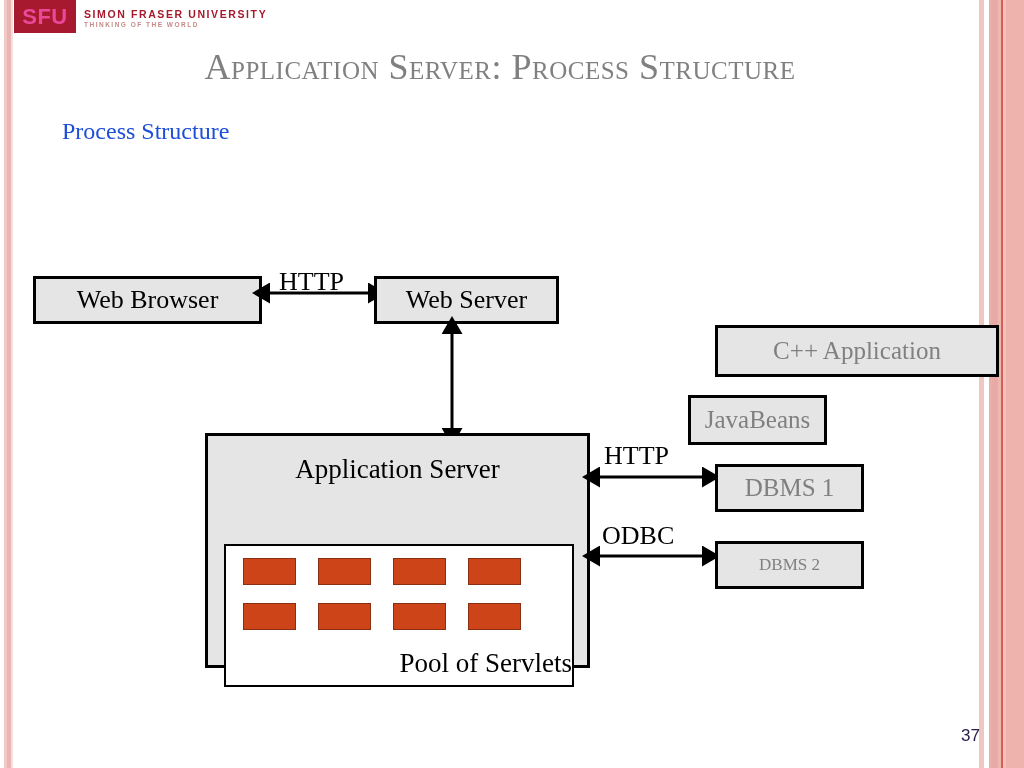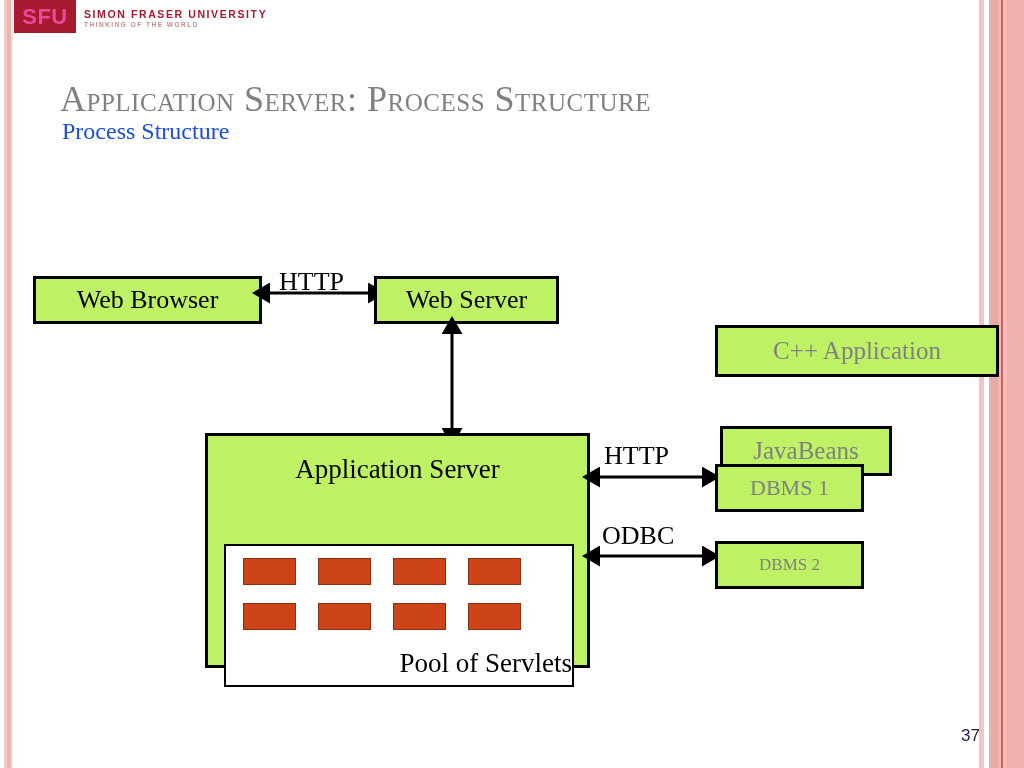--- a/index.html
+++ b/index.html
@@ -79,42 +79,41 @@
     font-weight: bold;
     letter-spacing: 1.5px;
     white-space: nowrap;
   }
 
   
   .slide-title {
     position: absolute;
     left: 60px; top: 46px;
     width: 880px;
-    text-align: left;
+    text-align: center;
     color: #808080;
     font-family: "Liberation Serif", "DejaVu Serif", serif;
     font-size: 36px;
     font-variant: small-caps;
     letter-spacing: 0.5px;
     white-space: nowrap;
-    margin-top: 32px;
   }
   .slide-subtitle {
     position: absolute;
     left: 62px; top: 118px;
     color: #1d4ed8;
     font-size: 24px;
     white-space: nowrap;
   }
 
   
   .dbox {
     position: absolute;
     box-sizing: border-box;
-    background: #bef264;
+    background: #e5e5e5;
     border: 3px solid #000000;
     display: flex;
     align-items: center;
     justify-content: center;
     font-size: 26px;
     color: #000000;
     white-space: nowrap;
   }
   .dbox.gray-text { color: #808080; }
 
@@ -163,22 +162,22 @@
     position: absolute;
     left: 0; bottom: 6px;
     width: 100%;
     text-align: right;
     font-size: 27px;
     color: #000000;
     white-space: nowrap;
   }
 
   .box-cpp       { left: 715px; top: 325px; width: 284px; height: 52px; font-size: 25px; }
-  .box-javabeans { left: 720px; top: 395px; width: 172px; height: 50px; font-size: 25px; margin-top: 31px; }
-  .box-dbms1     { left: 715px; top: 464px; width: 149px; height: 48px; font-size: 22px; }
+  .box-javabeans { left: 688px; top: 395px; width: 139px; height: 50px; font-size: 25px; }
+  .box-dbms1     { left: 715px; top: 464px; width: 149px; height: 48px; font-size: 25px; }
   .box-dbms2     { left: 715px; top: 541px; width: 149px; height: 48px; font-size: 17px; }
 
   
   .conn-label {
     position: absolute;
     color: #000000;
     font-size: 26px;
     white-space: nowrap;
   }
   .label-http { left: 279px; top: 267px; }

